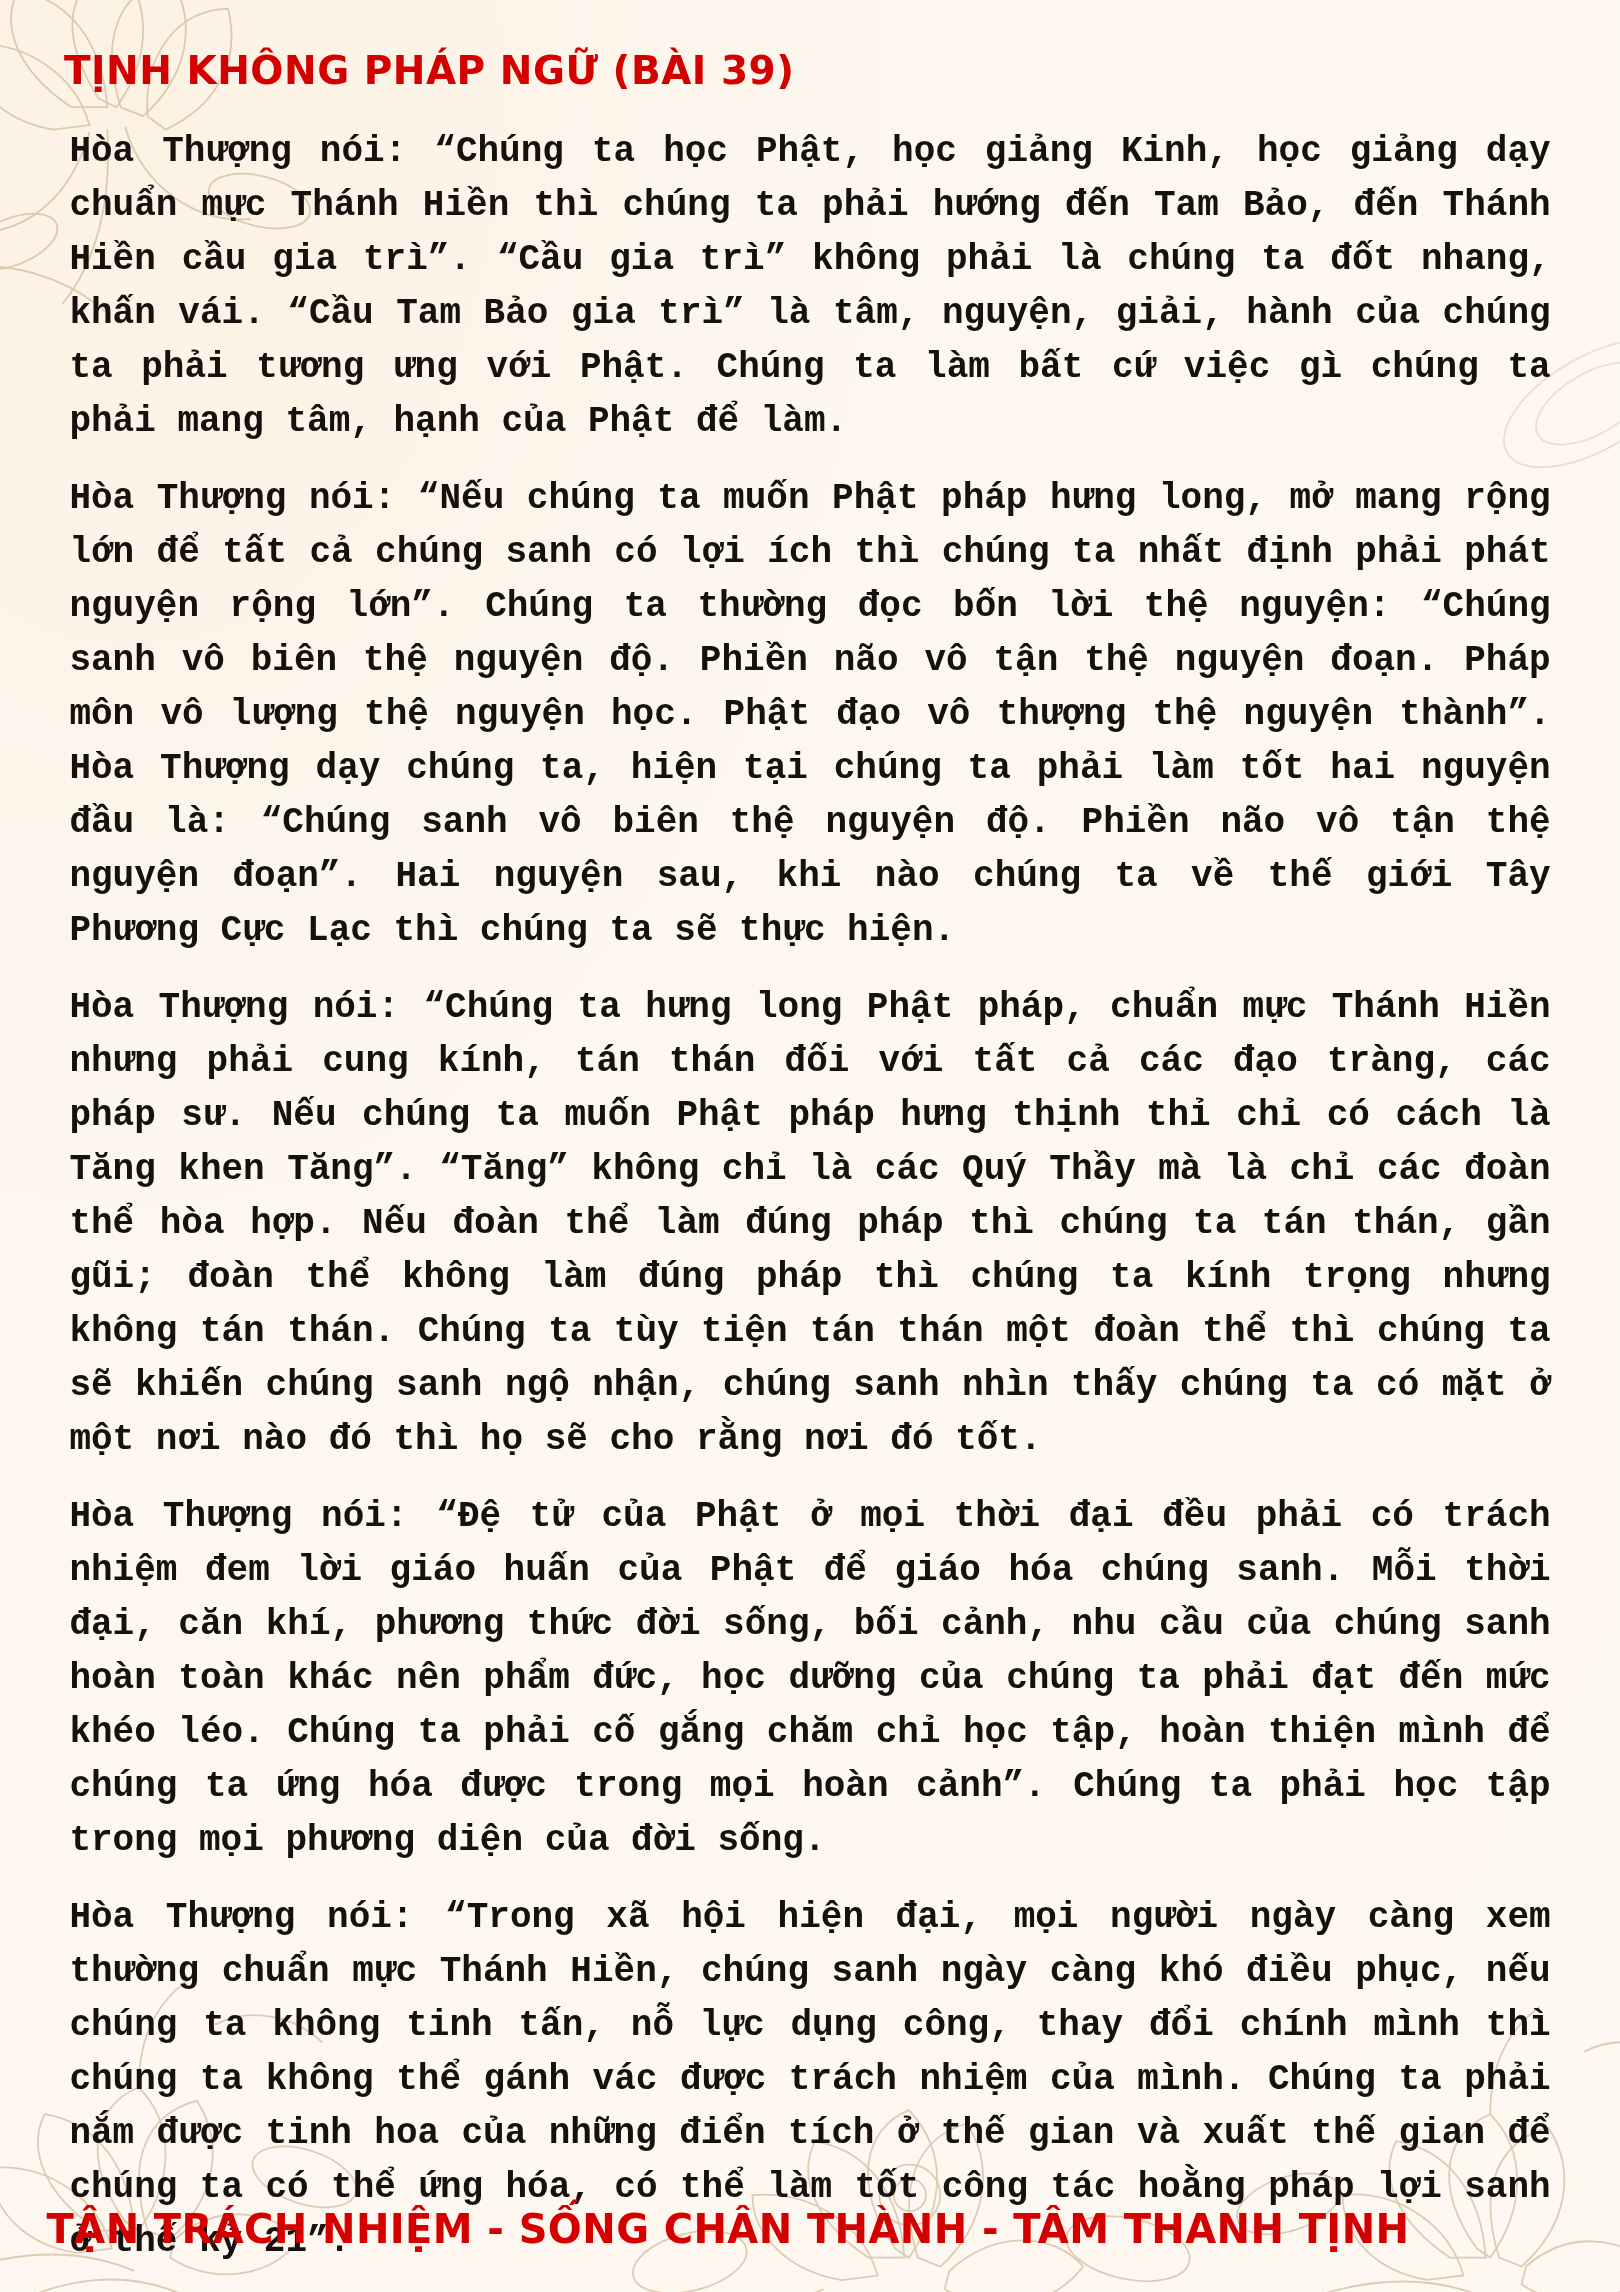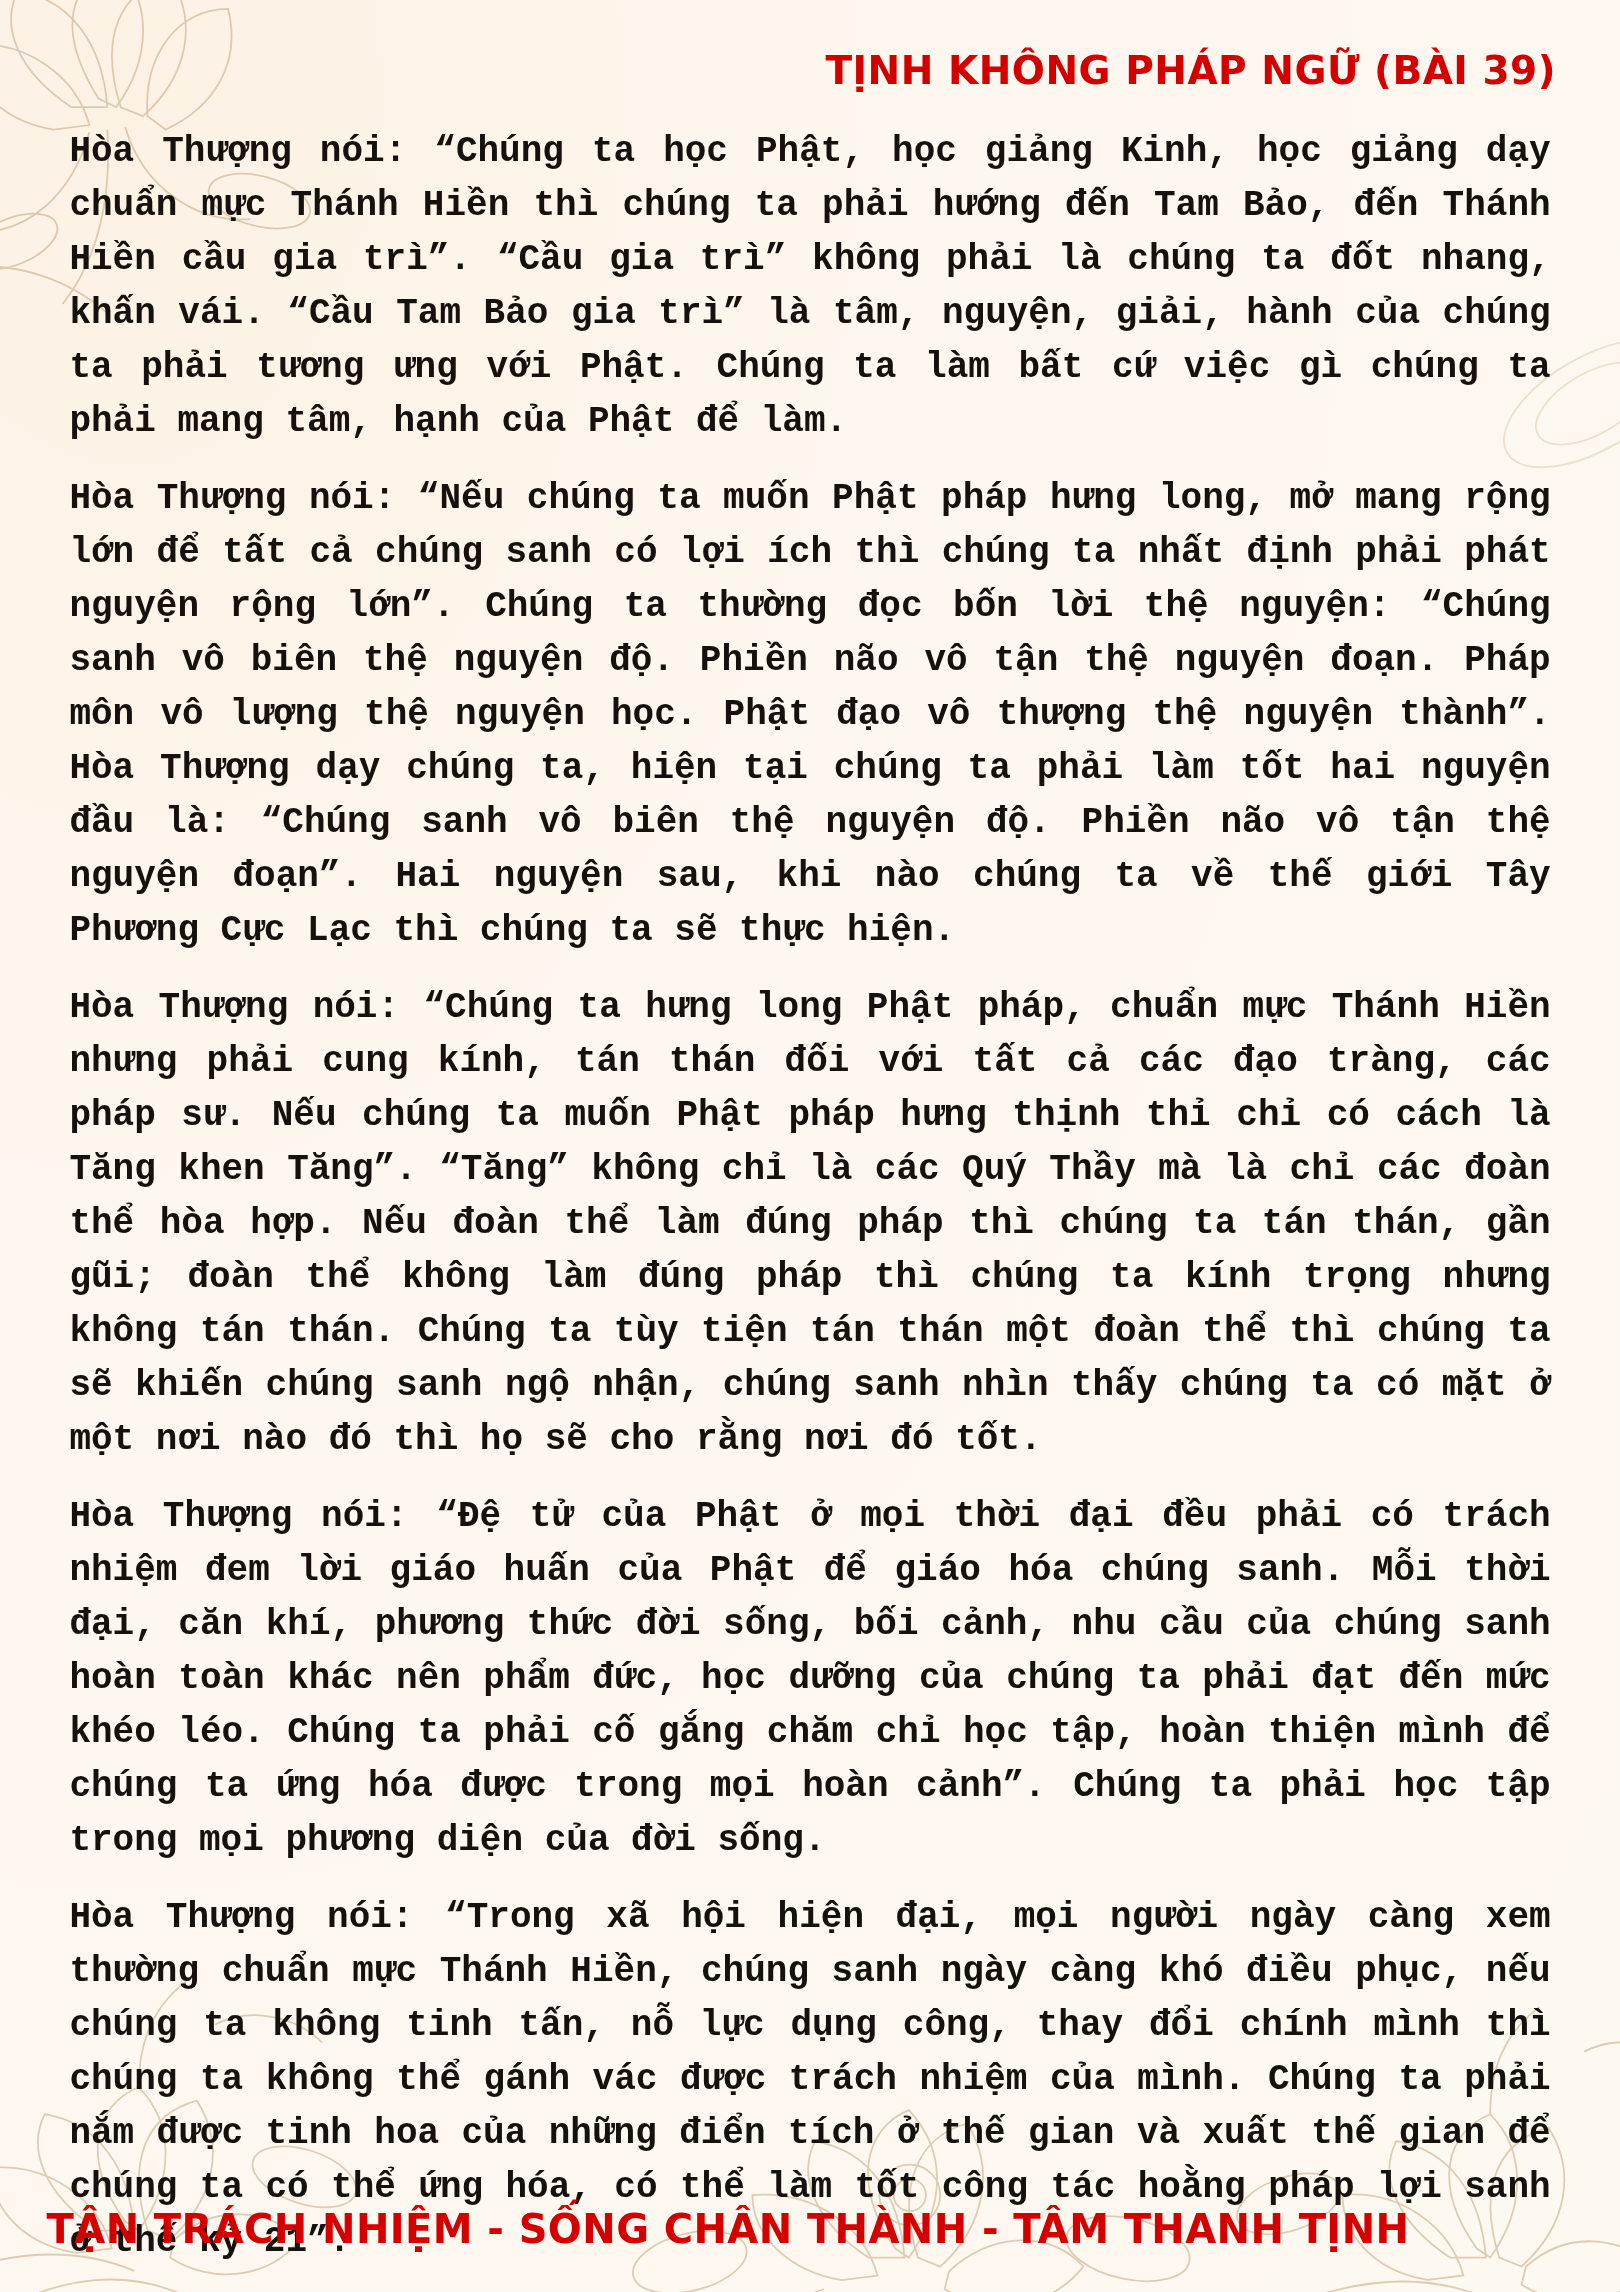--- a/index.html
+++ b/index.html
@@ -41,21 +41,21 @@
   .content {
     position: absolute;
     left: 0; top: 0;
     width: 1620px;
     height: 2293px;
     box-sizing: border-box;
     padding: 48px 64px 0 64px;
   }
 
   .doc-title {
-    text-align: right;
+    text-align: left;
     color: #d40000;
     font-family: "DejaVu Sans", sans-serif;
     font-weight: bold;
     font-size: 39px;
     letter-spacing: 0.5px;
     margin: 0 0 30px 0;
     line-height: 1.2;
   }
 
   .body-text {

